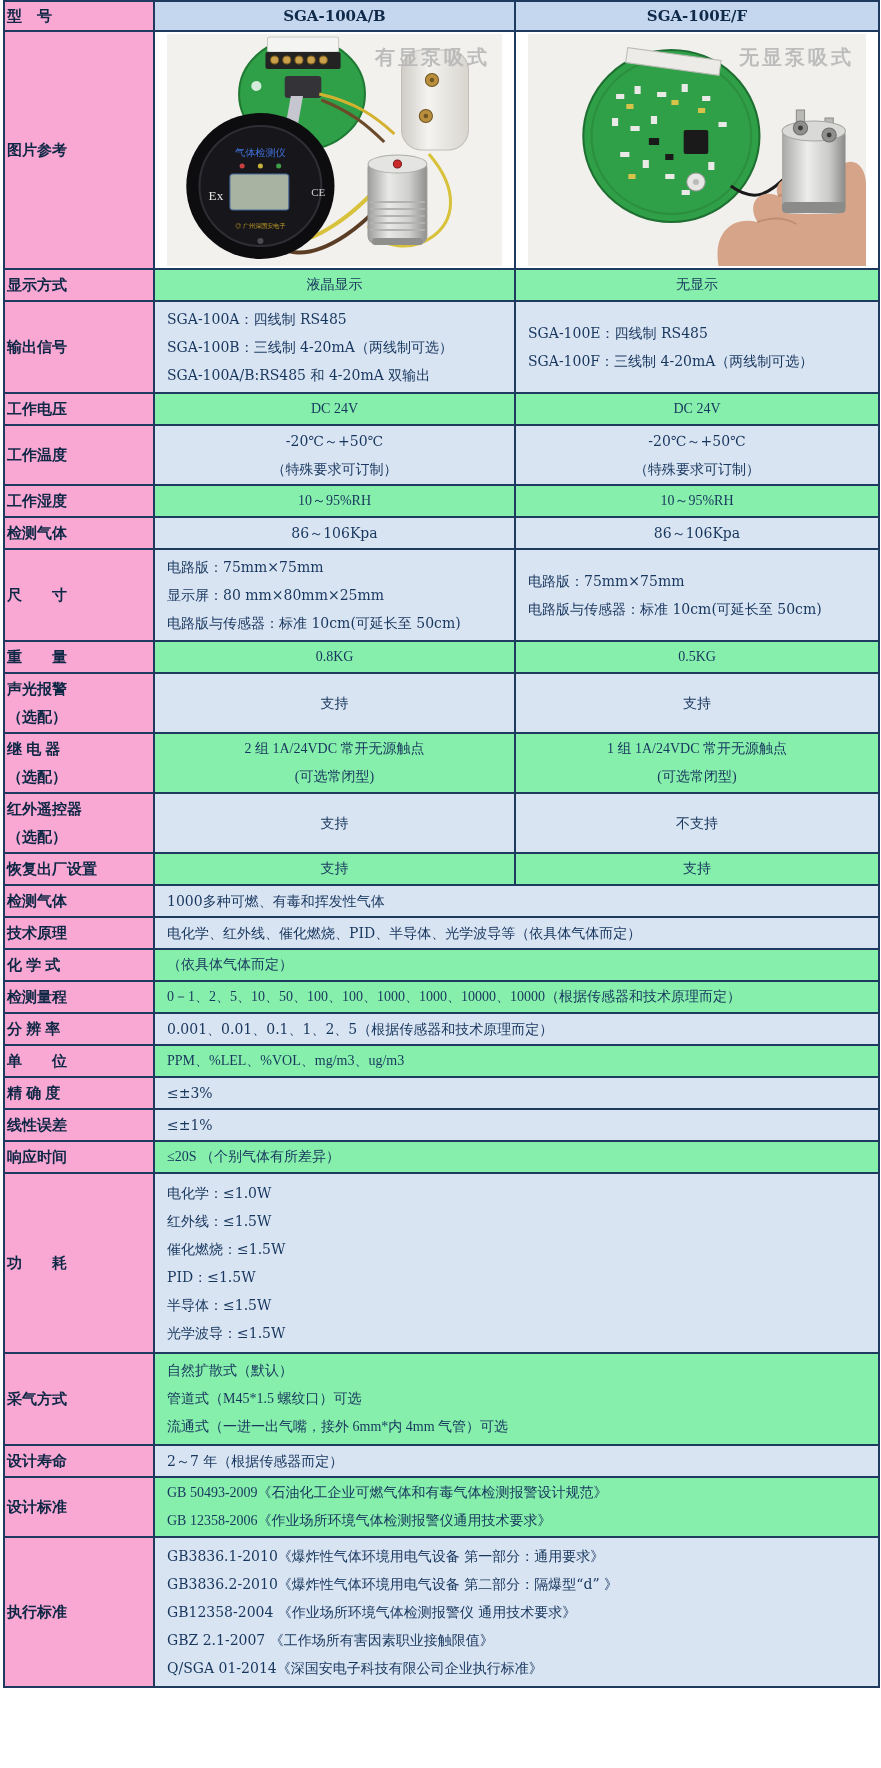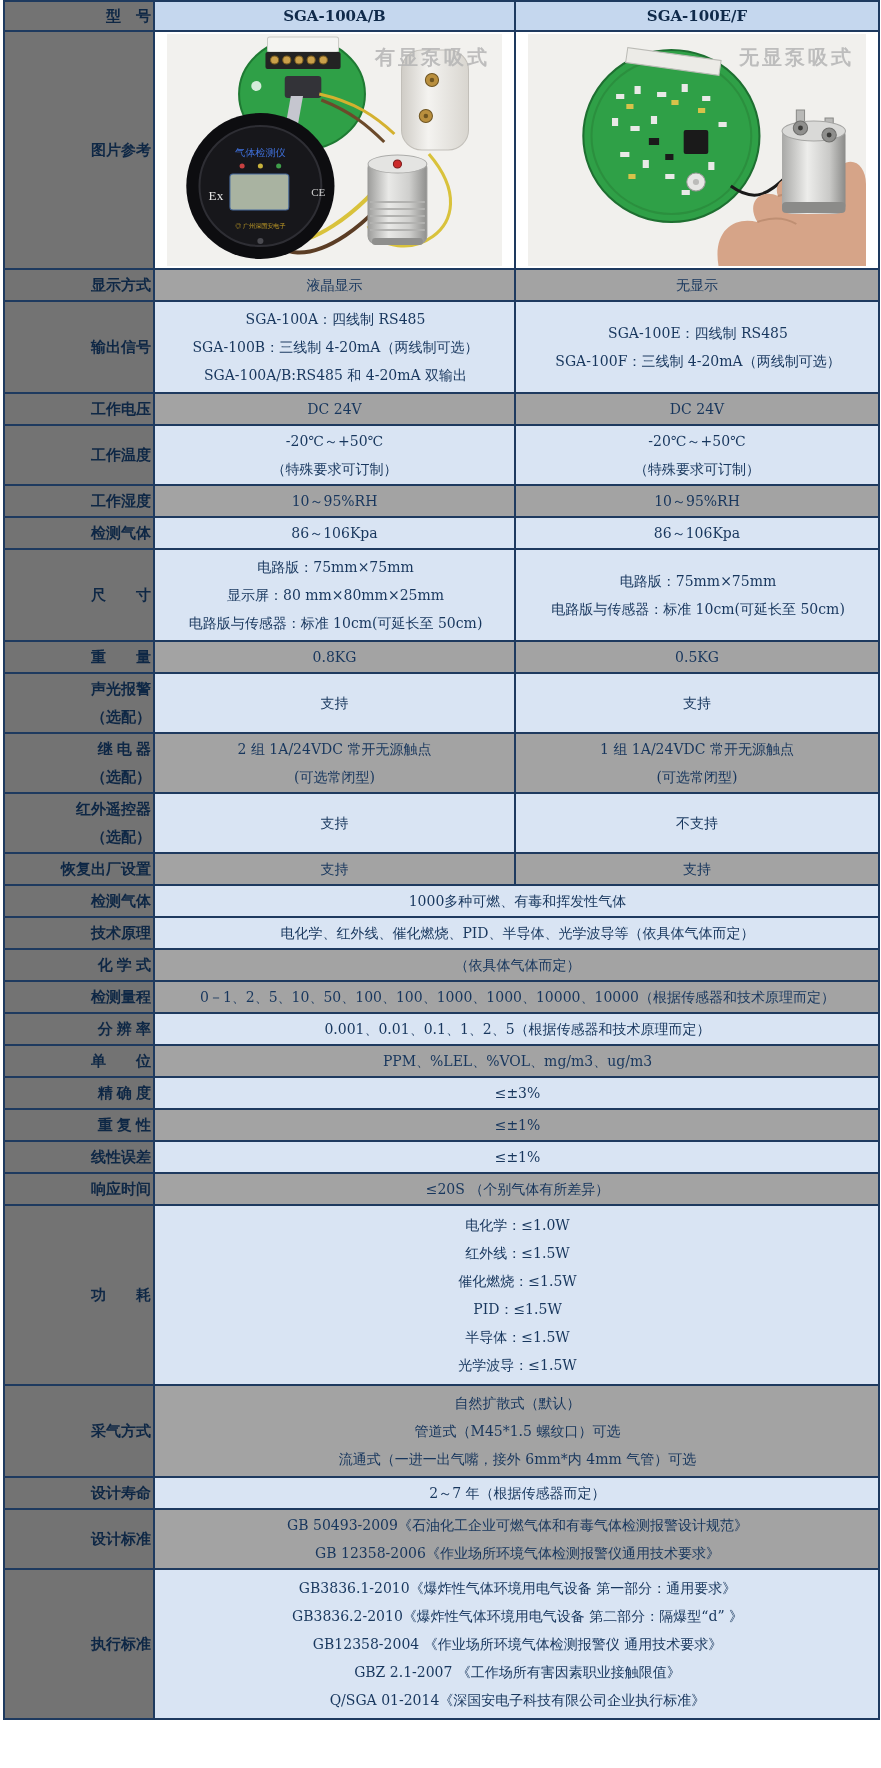--- a/index.html
+++ b/index.html
@@ -10,33 +10,33 @@
   col.c1{width:150px;} col.c2{width:361px;} col.c3{width:364px;}
 
   tr.hd{height:30px;}
   tr.h1{height:30px;margin-top:7px;}
   tr.h2{height:58px;padding-left:16px;}
   tr.h3{height:92px;}
   tr.h5{height:150px;}
   tr.h6{height:180px;}
   tr.ph{height:238px;}
 
-  td.lbl{background:#737373;text-align:right;font-weight:bold;font-size:15px;color:#0e2745;
+  td.lbl{background:#f9a8d4;text-align:left;font-weight:bold;font-size:15px;color:#0e2745;
          font-family:"Liberation Sans",sans-serif;padding:1px 2px;}
   td.lbl div{line-height:28px;}
 
   td.hmodel{background:#c5d7ee;text-align:center;font-weight:bold;font-size:15px;color:#102a4a;
             font-family:"DejaVu Serif",serif;}
 
   td.val{font-family:"DejaVu Serif",serif;font-size:14px;color:#17365d;padding:1px 10px;}
   td.val div{line-height:28px;white-space:nowrap;}
-  tr.dark td.val{background:#a3a3a3;}
+  tr.dark td.val{background:#86efac;font-family:Liberation Serif, serif;}
   tr.light td.val{background:#d9e4f3;}
   td.val.center{text-align:center;}
-  td.val.left{text-align:center;padding-left:12px;}
+  td.val.left{text-align:left;padding-left:12px;}
 
   td.photocell{background:#ffffff;padding:2px 12px;}
   .photo{position:relative;width:100%;height:232px;background:#f2f1ee;}
   .photo svg{position:absolute;left:0;top:0;width:100%;height:100%;}
   .wm{position:absolute;top:10px;right:12px;font-size:20px;letter-spacing:3px;color:#b5b5b5;
       font-weight:bold;font-family:"Liberation Sans",sans-serif;opacity:.85;z-index:3;}
 </style>
 </head>
 <body>
 
@@ -408,28 +408,20 @@
           </td>
         </tr>
         <tr class="h1 light">
           <td class="lbl">
             <div>精 确 度</div>
           </td>
           <td colspan="2" class="val left">
             <div>≤±3%</div>
           </td>
         </tr>
-        <tr class="h1 dark">
-          <td class="lbl">
-            <div>重 复 性</div>
-          </td>
-          <td colspan="2" class="val left">
-            <div>≤±1%</div>
-          </td>
-        </tr>
         <tr class="h1 light">
           <td class="lbl">
             <div>线性误差</div>
           </td>
           <td colspan="2" class="val left">
             <div>≤±1%</div>
           </td>
         </tr>
         <tr class="h1 dark">
           <td class="lbl">

